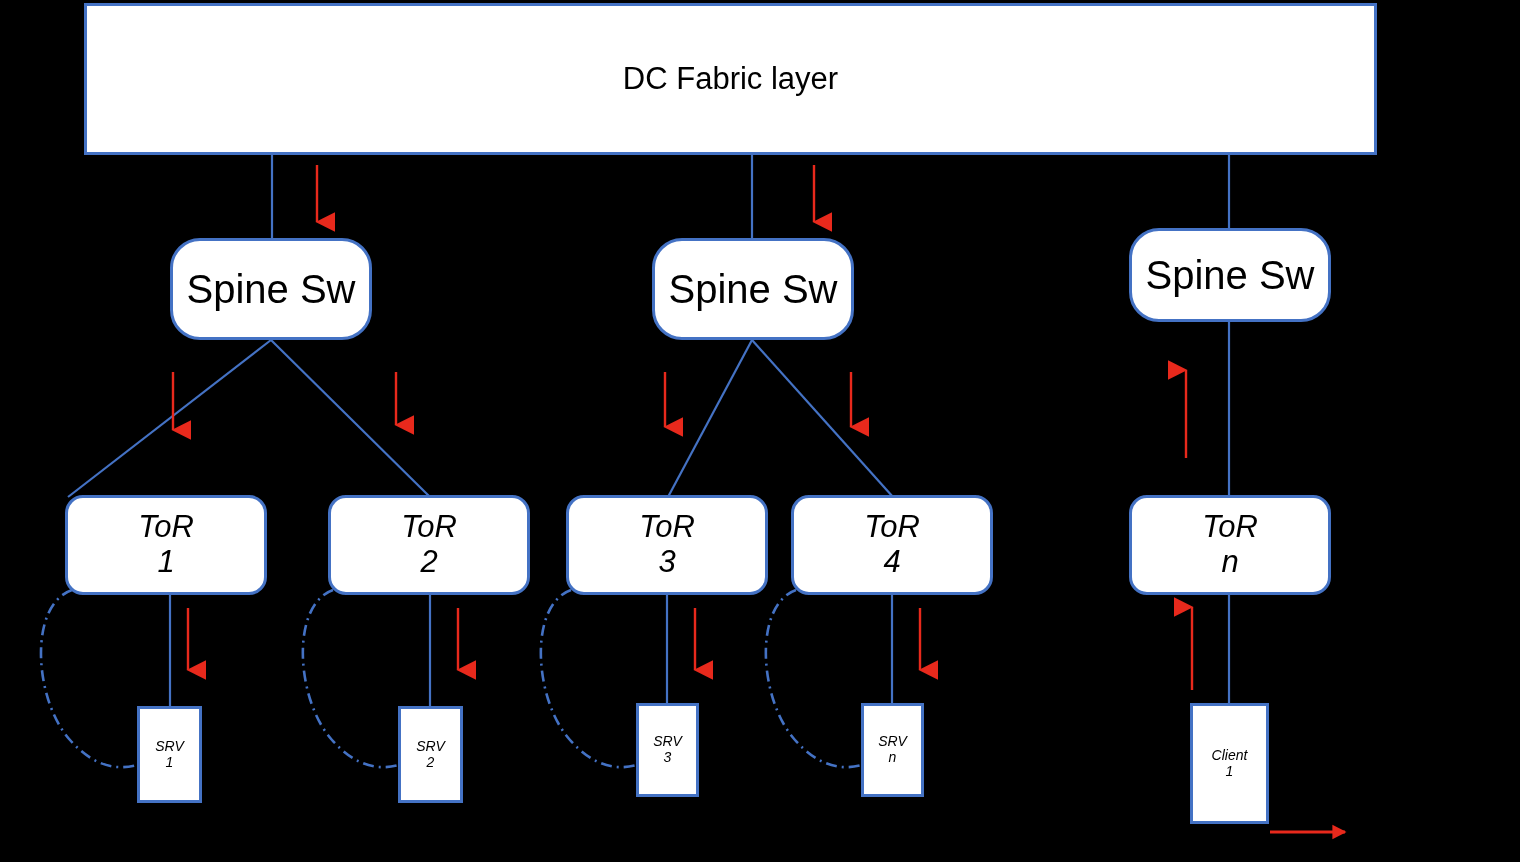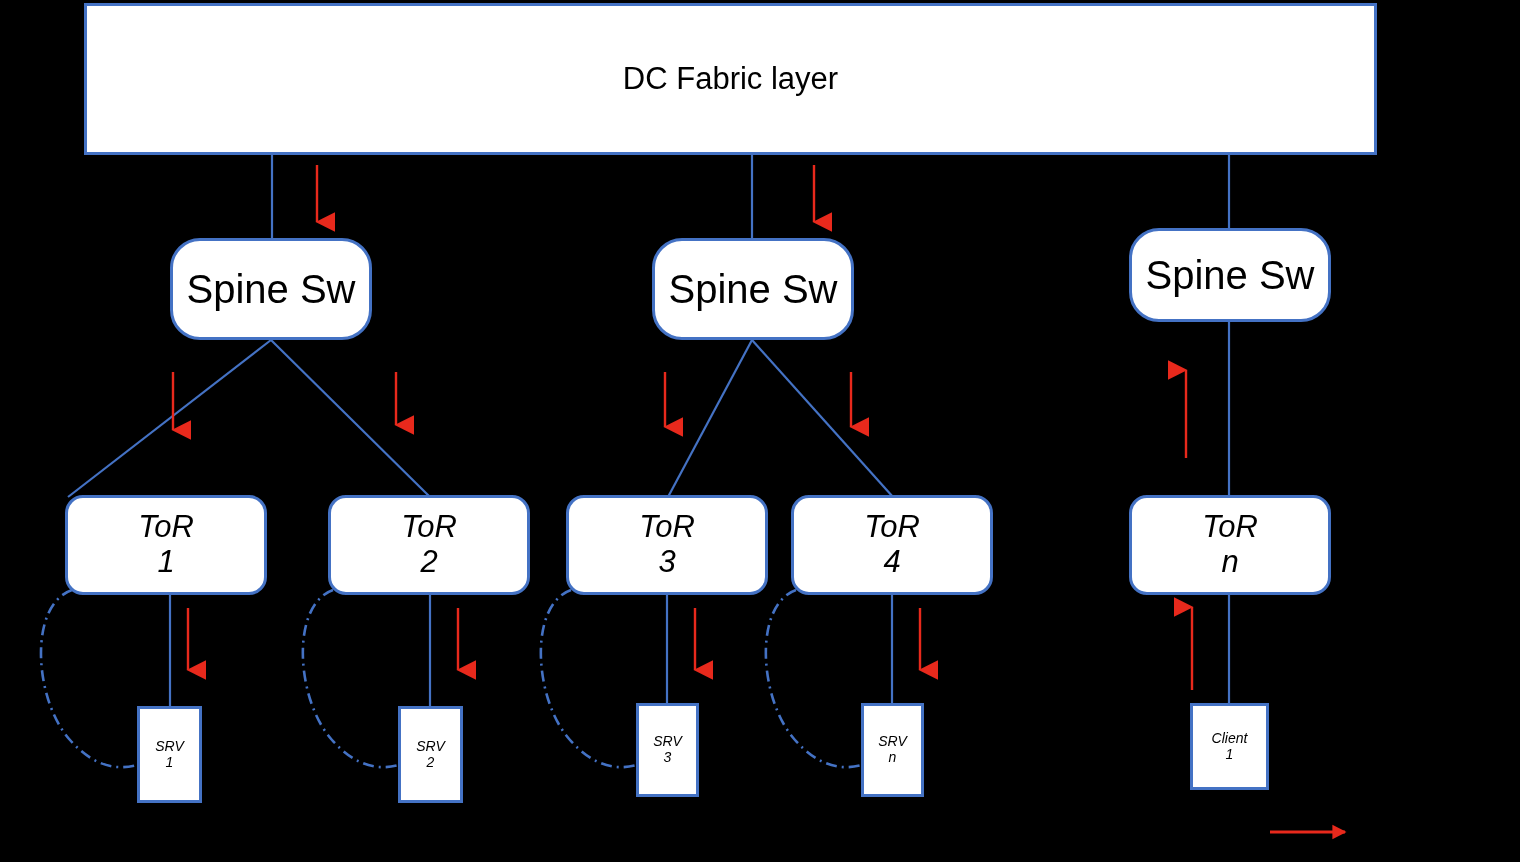--- a/index.html
+++ b/index.html
@@ -160,19 +160,19 @@
         <span class="ln">2</span>
       </div>
       <div class="node host" style="left: 636px; top: 703px; width: 63px; height: 94px; border-color: rgb(68, 114, 196); background: rgb(255, 255, 255); color: rgb(0, 0, 0);">
         <span class="ln">SRV</span>
         <span class="ln">3</span>
       </div>
       <div class="node host" style="left: 861px; top: 703px; width: 63px; height: 94px; border-color: rgb(68, 114, 196); background: rgb(255, 255, 255); color: rgb(0, 0, 0);">
         <span class="ln">SRV</span>
         <span class="ln">n</span>
       </div>
-      <div class="node host" style="left: 1190px; top: 703px; width: 79px; height: 87px; border-color: rgb(68, 114, 196); background: rgb(255, 255, 255); color: rgb(0, 0, 0);">
+      <div class="node host" style="left: 1190px; top: 703px; width: 79px; height: 121px; border-color: rgb(68, 114, 196); background: rgb(255, 255, 255); color: rgb(0, 0, 0);">
         <span class="ln">Client</span>
         <span class="ln">1</span>
       </div>
     </div>
 
 </div>
 
 </body></html>

